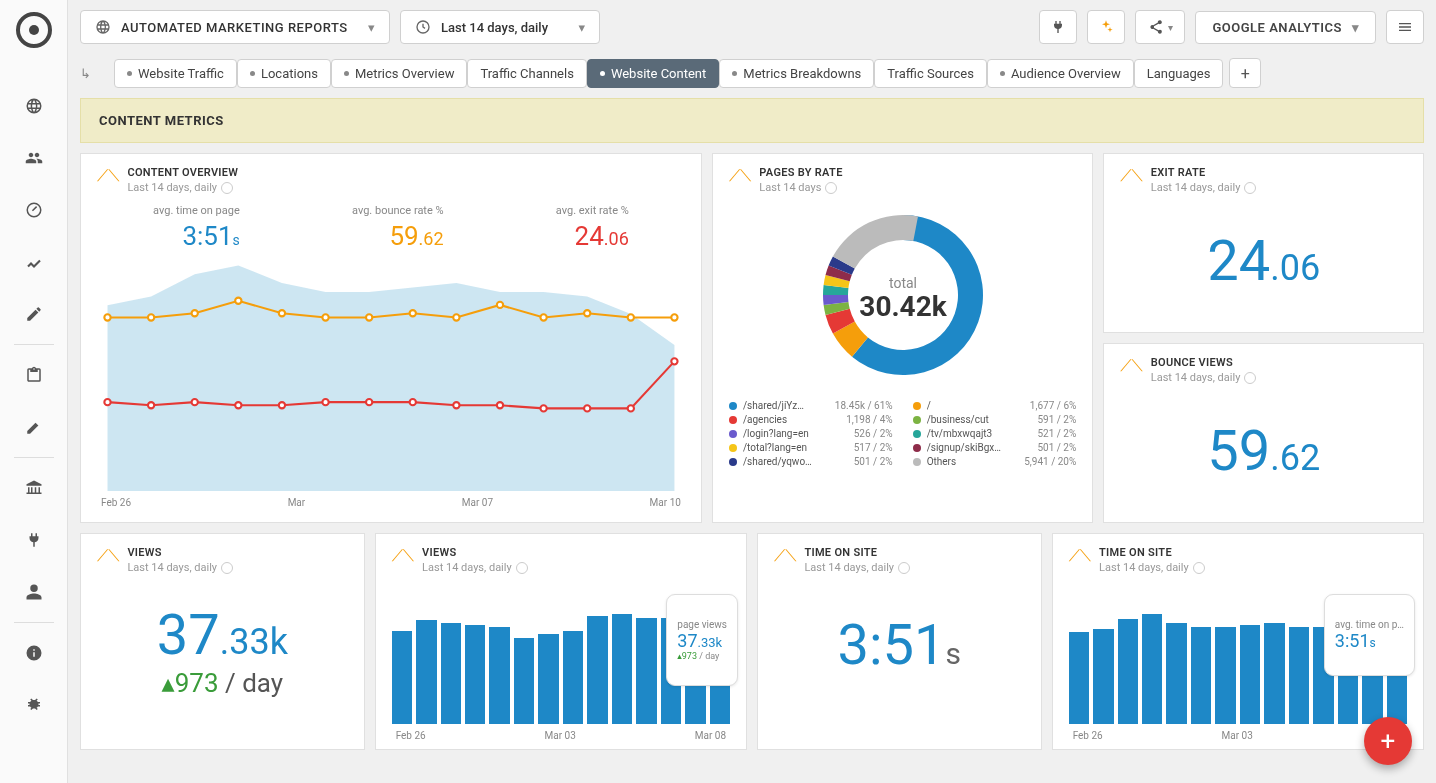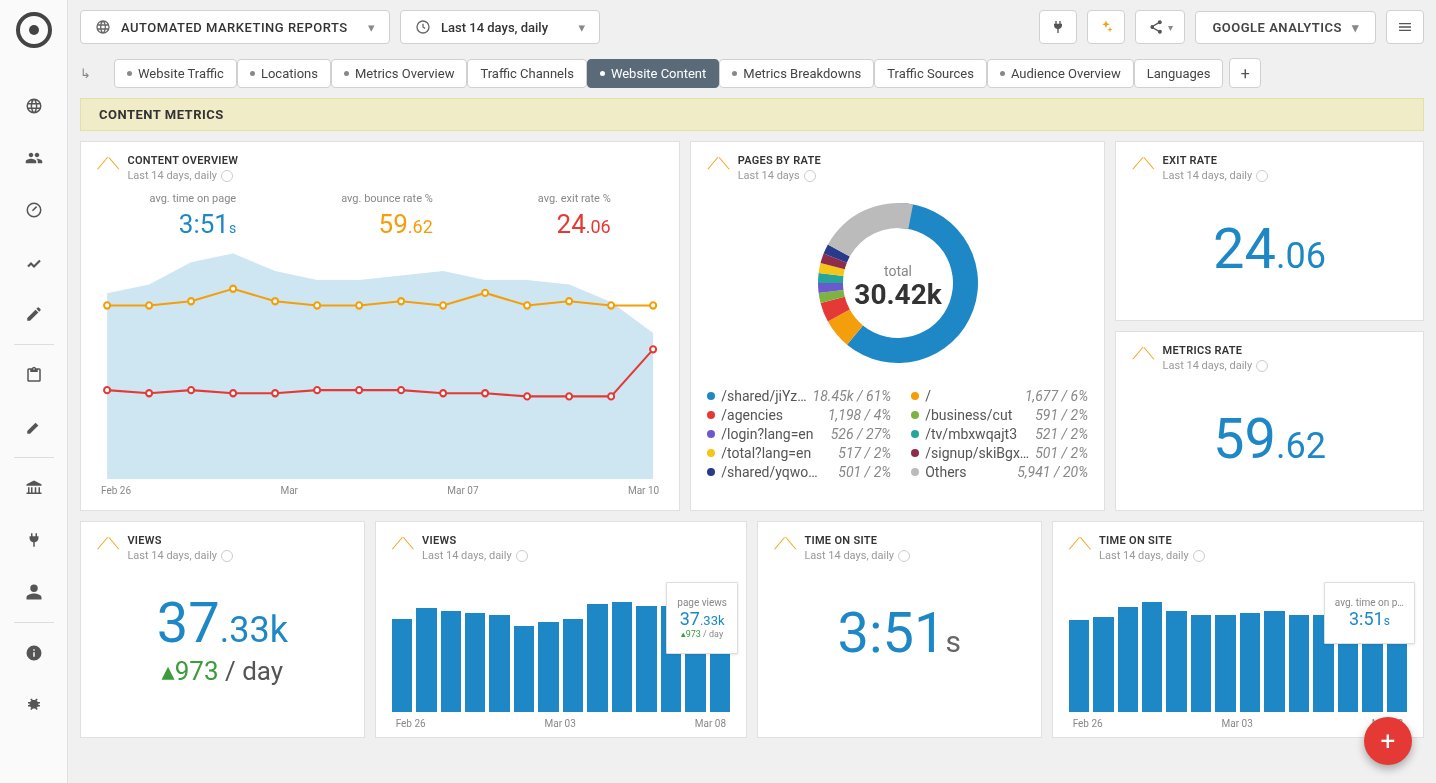--- a/index.html
+++ b/index.html
@@ -22,21 +22,21 @@
 .icon-btn svg { width: 16px; height: 16px; fill: currentColor; }
 .integration-btn { display: flex; align-items: center; gap: 10px; padding: 8px 16px; background: #fff; border: 1px solid #d0d0d0; border-radius: 4px; cursor: pointer; font-size: 13px; font-weight: 600; color: #444; letter-spacing: 0.5px; }
 .tabs-row { display: flex; align-items: center; gap: 6px; padding: 4px 12px 10px 12px; background: #f0f0f0; }
 .sub-icon { width: 24px; color: #888; margin-right: 4px; }
 .tab { display: flex; align-items: center; gap: 6px; padding: 6px 12px; background: #fff; border: 1px solid #d0d0d0; border-radius: 4px; cursor: pointer; font-size: 13px; color: #444; }
 .tab .dot { width: 5px; height: 5px; background: #888; border-radius: 50%; }
 .tab.active { background: #5a6a78; color: #fff; border-color: #5a6a78; }
 .tab.active .dot { background: #fff; }
 .tab-add { width: 32px; height: 30px; background: #fff; border: 1px solid #d0d0d0; border-radius: 4px; display: flex; align-items: center; justify-content: center; cursor: pointer; font-size: 16px; color: #555; }
 .content { flex: 1; overflow: auto; padding: 0 12px 12px 12px; }
-.section-banner { background: #f0ecc8; border: 1px solid #e5dfa8; padding: 8px 18px; font-weight: 700; letter-spacing: 0.5px; color: #333; margin-bottom: 10px; }
+.section-banner { background: #f0ecc8; border: 1px solid #e5dfa8; padding: 14px 18px; font-weight: 700; letter-spacing: 0.5px; color: #333; margin-bottom: 10px; }
 .grid-row { display: flex; gap: 10px; margin-bottom: 10px; }
 .card { background: #fff; border: 1px solid #e0e0e0; padding: 12px 16px 8px 16px; }
 .card-header { display: flex; align-items: flex-start; gap: 8px; margin-bottom: 4px; }
 .card-icon { color: #f59e0b; font-size: 16px; line-height: 1; margin-top: 2px; }
 .card-title { font-size: 11px; font-weight: 600; color: #333; letter-spacing: 0.3px; }
 .card-subtitle { font-size: 11px; color: #999; margin-top: 2px; }
 .info-dot { width: 12px; height: 12px; border: 1px solid #ccc; border-radius: 50%; display: inline-block; margin-left: 4px; vertical-align: middle; }
 .metrics-row { display: flex; justify-content: space-around; margin-top: 10px; }
 .metric { text-align: right; }
 .metric-label { font-size: 11px; color: #888; margin-bottom: 4px; }
@@ -48,29 +48,29 @@
 .c-red { color: #e53935; }
 .chart-area { position: relative; height: 230px; margin-top: 10px; }
 .x-labels { display: flex; justify-content: space-between; font-size: 10px; color: #888; margin-top: 6px; padding: 0 4px; }
 .big-number { text-align: center; padding: 30px 0; }
 .big-number .val { font-size: 56px; font-weight: 400; color: #1e88c7; }
 .big-number .dec { font-size: 36px; }
 .big-number .unit { font-size: 30px; color: #666; }
 .big-delta { font-size: 26px; color: #555; }
 .delta-up { color: #3a9c3a; }
 .donut-wrap { display:flex; align-items:center; justify-content:center; margin: 6px 0 10px;}
-.legend { display: flex; gap: 20px; font-size: 14px; color: #555; justify-content: flex-end; }
+.legend { display: flex; gap: 20px; font-size: 10px; color: #555; justify-content: flex-end; }
 .legend-col { flex: 1; }
 .legend-row { display: flex; align-items: center; gap: 6px; margin-bottom: 3px; white-space: nowrap; }
 .legend-dot { width: 8px; height: 8px; border-radius: 50%; flex-shrink: 0; }
 .legend-label { flex: 1; overflow: hidden; text-overflow: ellipsis; }
-.legend-val { color: #888; font-style: italic; }
+.legend-val { color: #888; }
 .bars-chart { display: flex; align-items: flex-end; gap: 4px; height: 110px; margin-top: 40px; }
 .bar { flex: 1; background: #1e88c7; }
-.tooltip-pop { position: absolute; right: 8px; top: 60px; background: #fff; border: 1px solid #ddd; border-radius: 1px; padding: 14px 10px; box-shadow: 0 1px 3px rgba(0,0,0,0.1); text-align: center; font-size: 10px; }
+.tooltip-pop { position: absolute; right: 8px; top: 60px; background: #fff; border: 1px solid #ddd; border-radius: 9px; padding: 24px 10px; box-shadow: 0 1px 3px rgba(0,0,0,0.1); text-align: left; font-size: 10px; }
 .tooltip-pop .tv { font-size: 18px; color: #1e88c7; }
 .tooltip-delta { font-size: 9px; color: #3a9c3a; }
 .fab { position: absolute; right: 24px; bottom: 18px; width: 48px; height: 48px; border-radius: 50%; background: #e53935; color: #fff; display: flex; align-items: center; justify-content: center; font-size: 26px; box-shadow: 0 4px 8px rgba(0,0,0,0.3); cursor: pointer; }
 svg { overflow: visible; }
 </style>
 </head>
 <body>
 
 <div class="app">
   <div class="sidebar-rail">
@@ -327,21 +327,21 @@
                   <span class="legend-val">18.45k / 61%</span>
                 </div>
                 <div class="legend-row">
                   <span class="legend-dot" style="background:#e53935"></span>
                   <span class="legend-label">/agencies</span>
                   <span class="legend-val">1,198 / 4%</span>
                 </div>
                 <div class="legend-row">
                   <span class="legend-dot" style="background:#6a5acd"></span>
                   <span class="legend-label">/login?lang=en</span>
-                  <span class="legend-val">526 / 27%</span>
+                  <span class="legend-val">526 / 2%</span>
                 </div>
                 <div class="legend-row">
                   <span class="legend-dot" style="background:#f5c518"></span>
                   <span class="legend-label">/total?lang=en</span>
                   <span class="legend-val">517 / 2%</span>
                 </div>
                 <div class="legend-row">
                   <span class="legend-dot" style="background:#2a3a8a"></span>
                   <span class="legend-label">/shared/yqwo…</span>
                   <span class="legend-val">501 / 2%</span>
@@ -385,21 +385,21 @@
                 <div class="card-title">EXIT RATE</div>
                 <div class="card-subtitle"><span>Last 14 days, daily</span><span class="info-dot"></span></div>
               </div>
             </div>
             <div class="big-number"><span class="val"><span>24</span><span class="dec">.06</span></span></div>
           </div>
           <div class="card" style="flex:1">
             <div class="card-header">
               <span class="card-icon">⟋⟍</span>
               <div>
-                <div class="card-title">METRICS RATE</div>
+                <div class="card-title">BOUNCE VIEWS</div>
                 <div class="card-subtitle"><span>Last 14 days, daily</span><span class="info-dot"></span></div>
               </div>
             </div>
             <div class="big-number"><span class="val"><span>59</span><span class="dec">.62</span></span></div>
           </div>
         </div>
       </div>
 
       <div class="grid-row">
 

